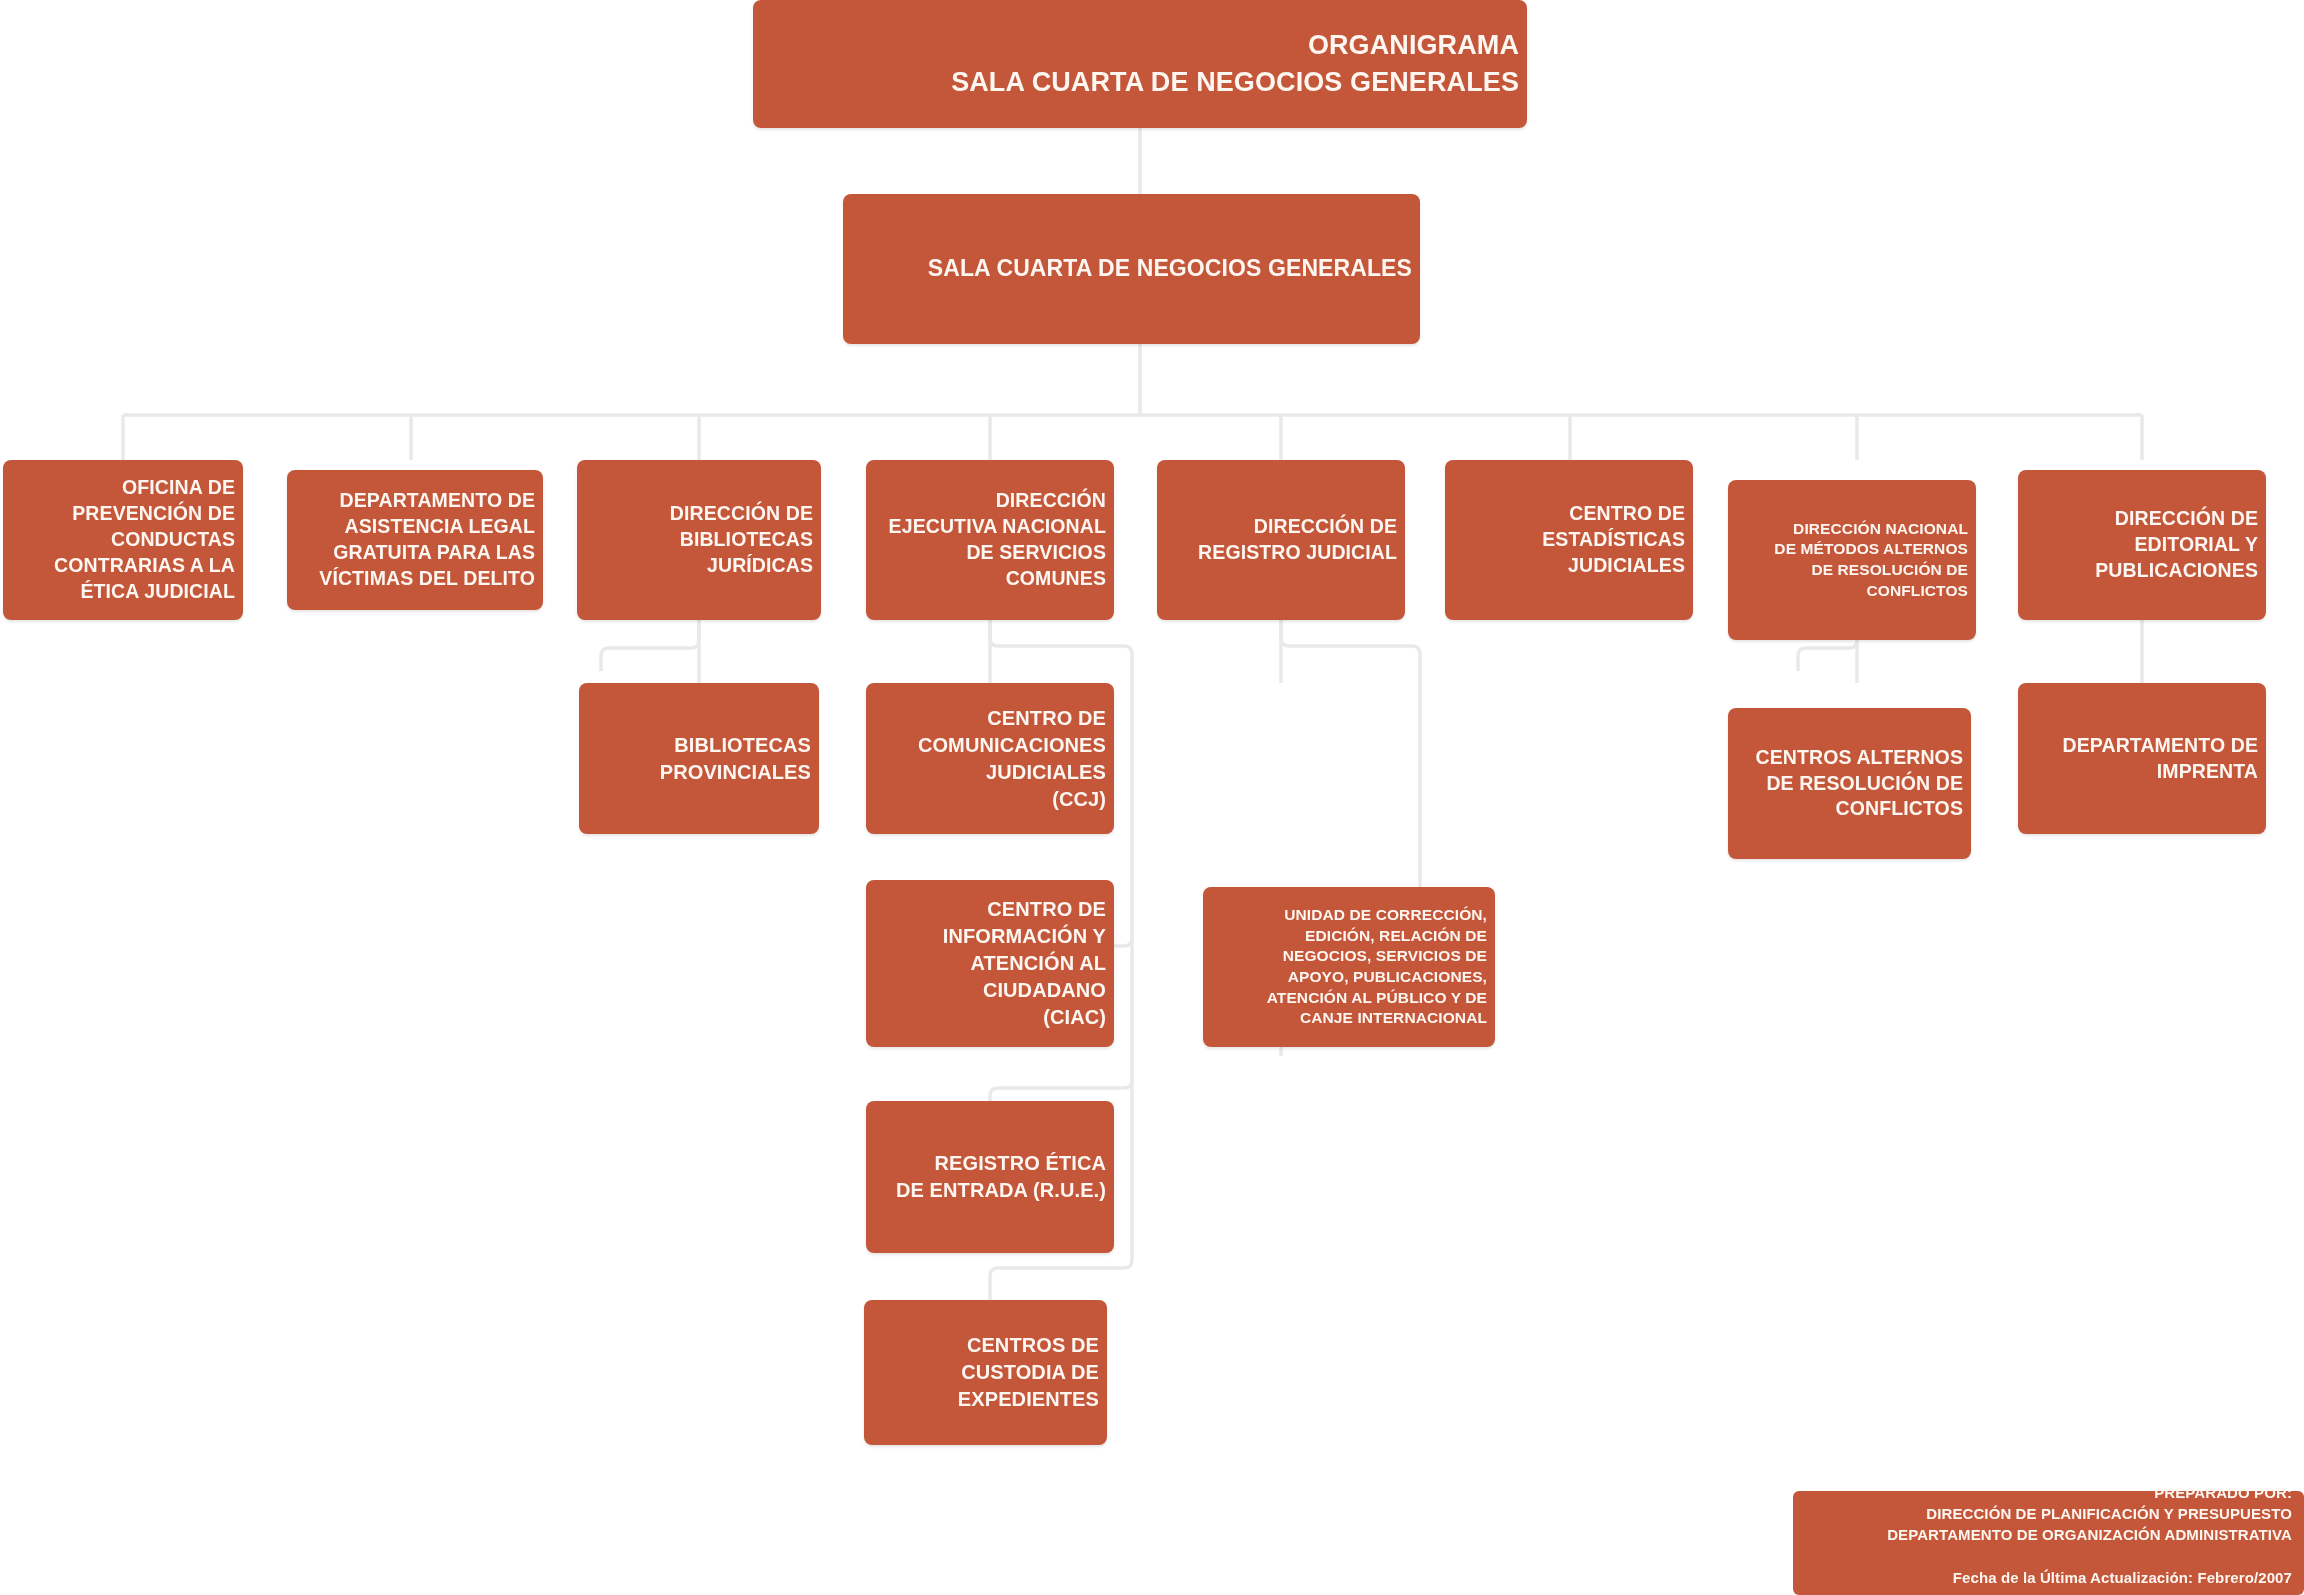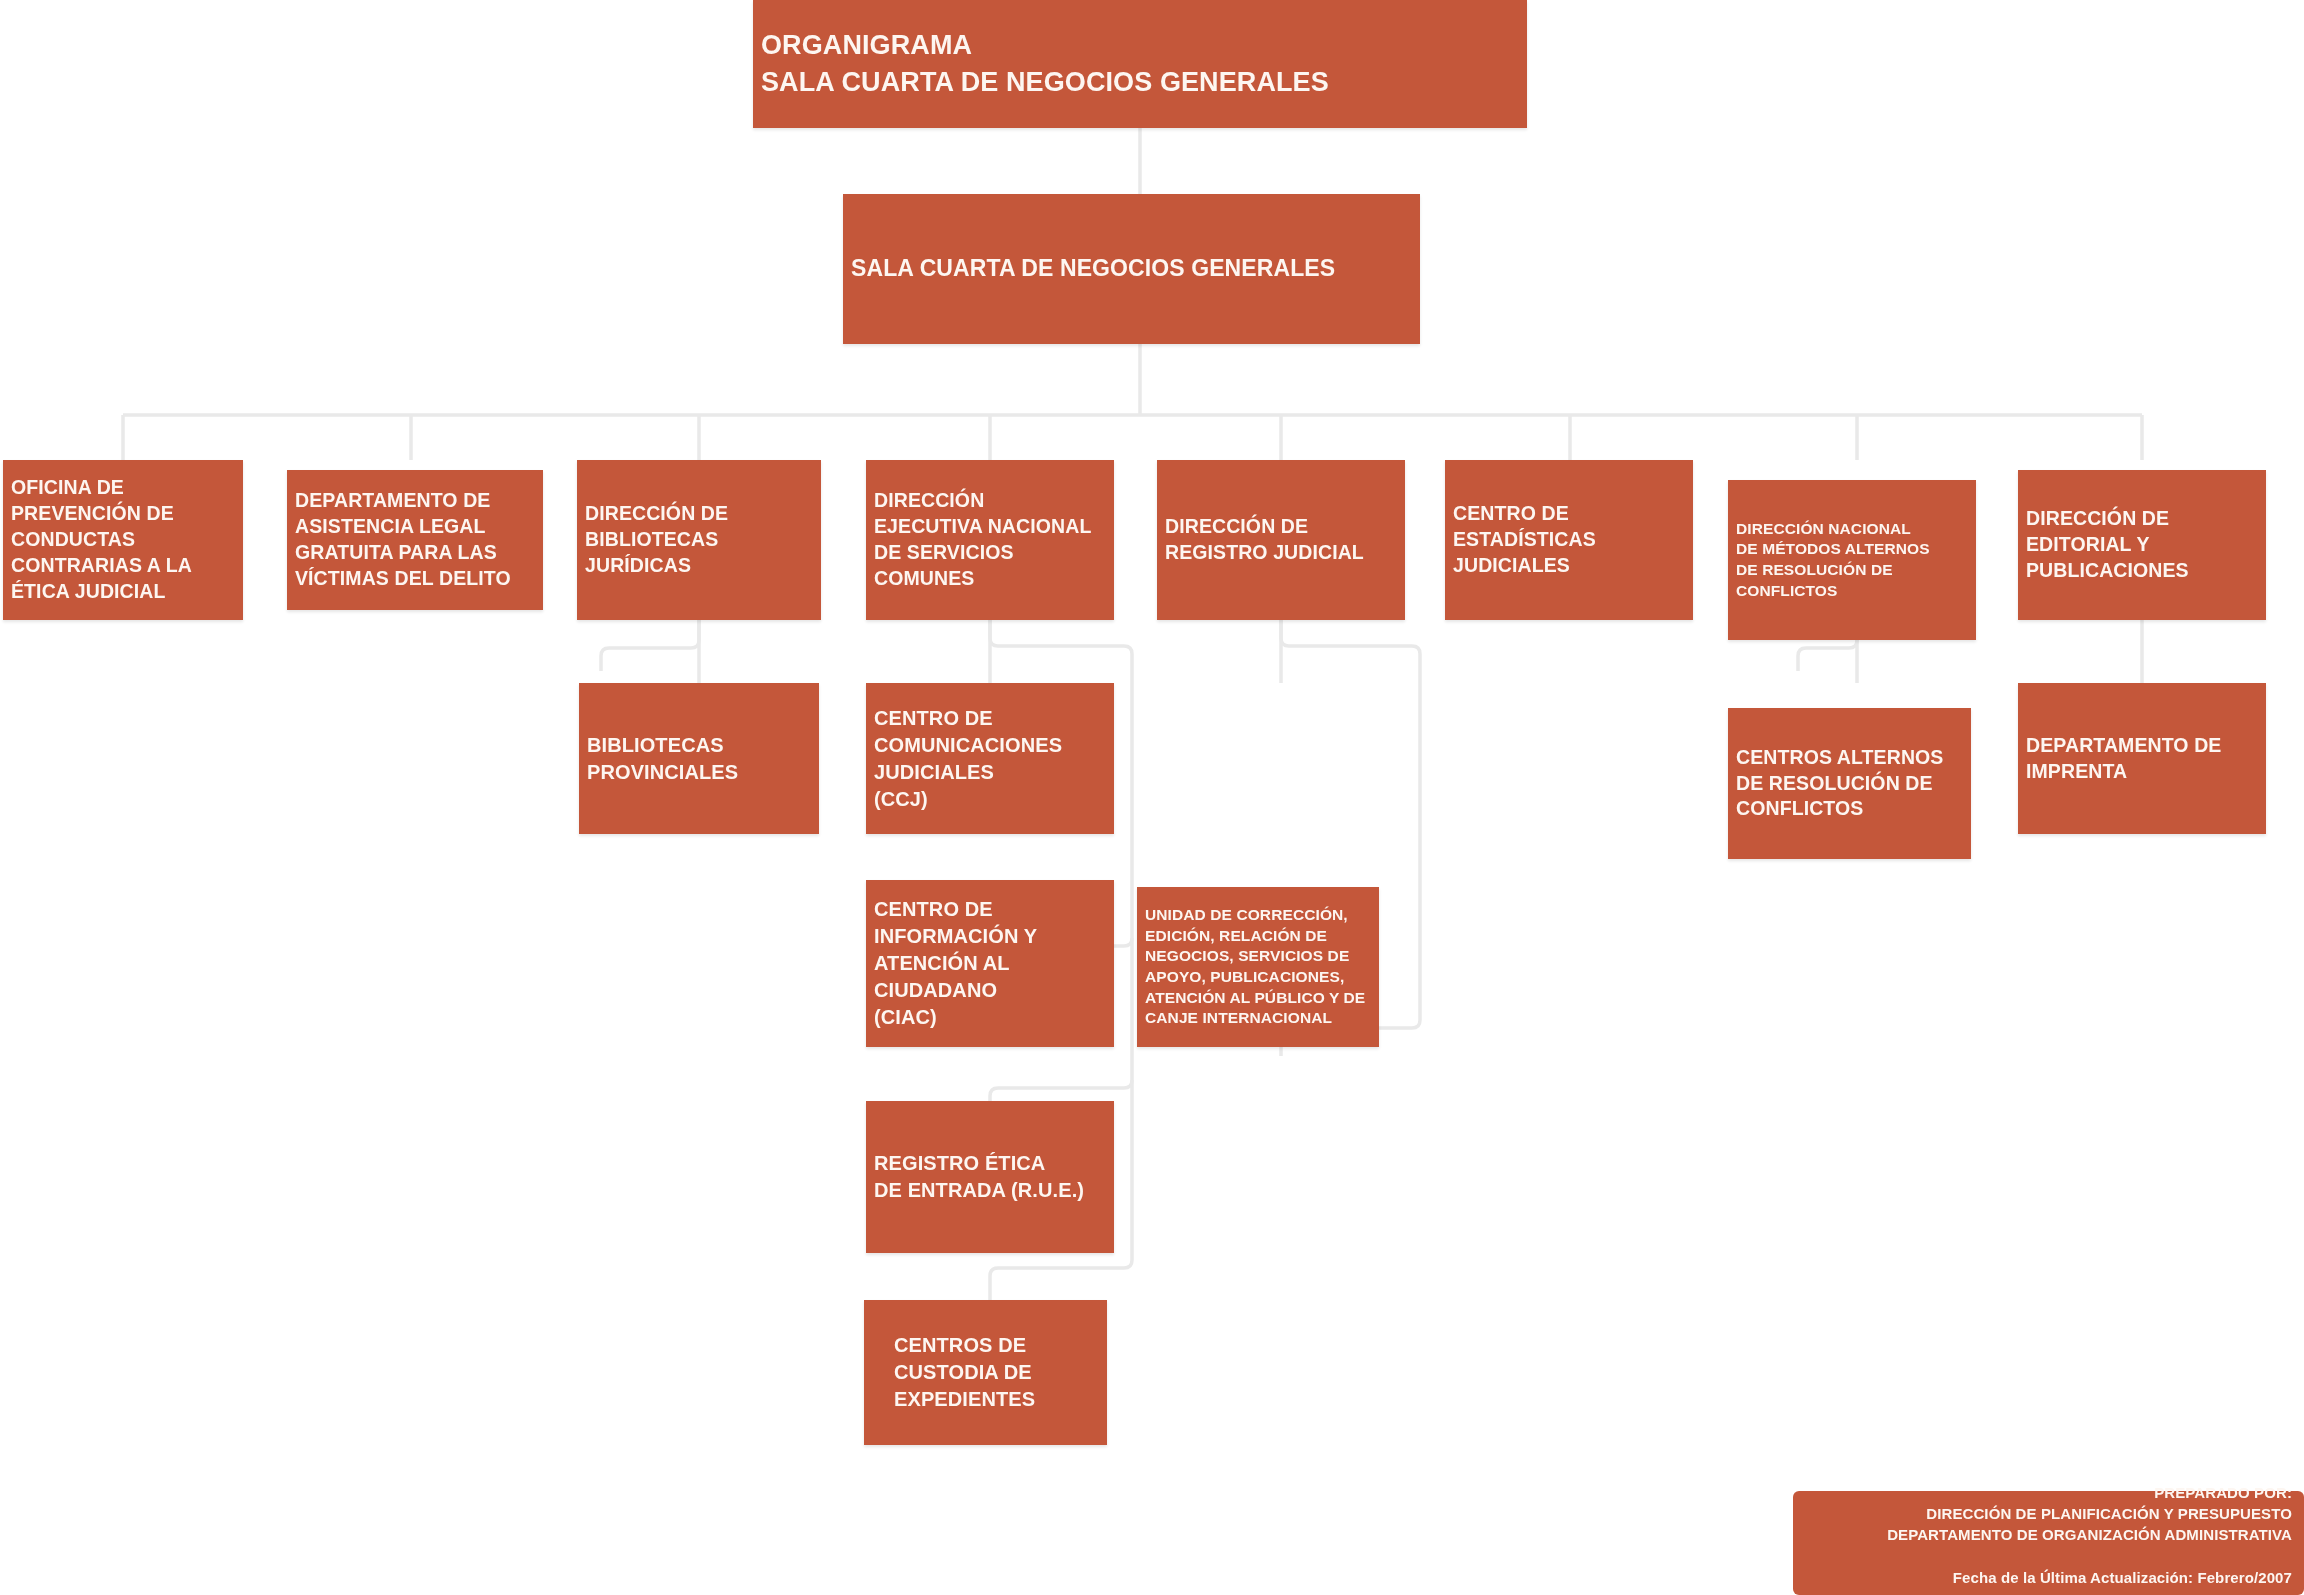--- a/index.html
+++ b/index.html
@@ -24,25 +24,25 @@
     pointer-events:none;
   }
 
   
   .node{
     position:absolute;
     z-index:3;
     box-sizing:border-box;
     background:#c4573a;
     color:#fdf6f1;
-    border-radius:0;
+    border-radius:8px;
     display:flex;
     align-items:center;
     justify-content:center;
-    text-align:left;
+    text-align:right;
     font-weight:bold;
     letter-spacing:0.1px;
     padding:6px 8px;
     box-shadow:0 2px 3px rgba(0,0,0,0.10);
   }
   .node .lbl{
     display:block;
     width:100%;
     white-space:pre-line;
     line-height:1.30;
@@ -211,21 +211,21 @@
 DE ENTRADA (R.U.E.)</span>
   </div>
 
   <div class="node lvl2" style="left:864px; top:1300px; width:243px; height:145px;padding-left:30px;">
     <span class="lbl">CENTROS DE
 CUSTODIA DE
 EXPEDIENTES</span>
   </div>
 
 
-  <div class="node dense" style="left:1137px; top:887px; width:242px; height:160px;">
+  <div class="node dense" style="left:1203px; top:887px; width:292px; height:160px;">
     <span class="lbl">UNIDAD DE CORRECCIÓN,
 EDICIÓN, RELACIÓN DE
 NEGOCIOS, SERVICIOS DE
 APOYO, PUBLICACIONES,
 ATENCIÓN AL PÚBLICO Y DE
 CANJE INTERNACIONAL</span>
   </div>
 
   <div class="node lvl1" style="left:1728px; top:708px; width:243px; height:151px;">
     <span class="lbl">CENTROS ALTERNOS

